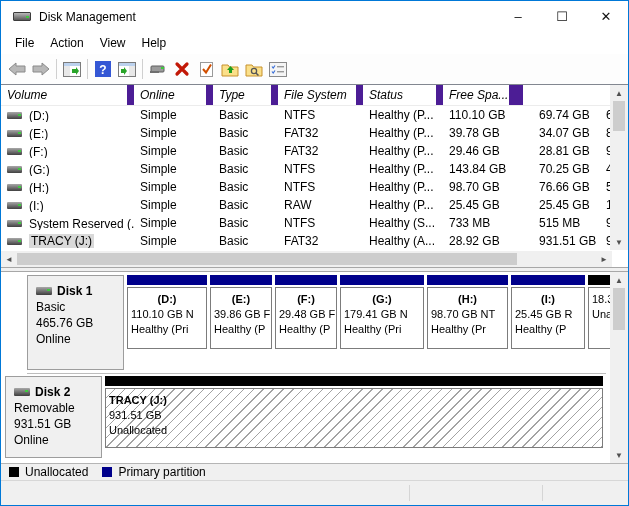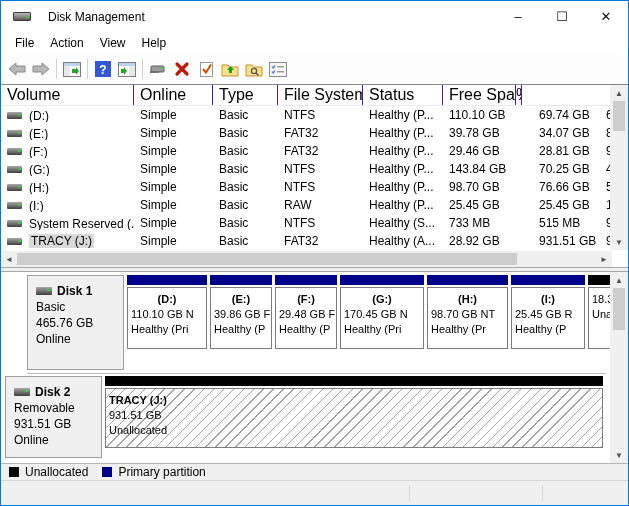--- a/index.html
+++ b/index.html
@@ -6,34 +6,34 @@
   body { font-family:"Liberation Sans", sans-serif; background:#fff; }
   .window {
     width:629px; height:506px; border:1px solid #0078d7; background:#fff;
     display:flex; flex-direction:column; overflow:hidden; font-size:12px; color:#000;
   }
   
   .titlebar { height:31px; display:flex; align-items:center; flex:0 0 31px; background:#fff; }
   .app-icon { width:18px; height:14px; margin:0 8px 0 12px; position:relative; }
   .app-icon .drive { position:absolute; left:0; top:2px; width:18px; height:9px; background:linear-gradient(#b9b9b9,#5a5a5a); border:1px solid #3c3c3c; border-radius:1px; }
   .app-icon .led { position:absolute; right:2px; top:6px; width:3px; height:2px; background:#3ecb3e; }
-  .title-text { font-size:12px; color:#000;margin-left:9px; }
+  .title-text { font-size:12px; color:#000; }
   .win-controls { margin-left:auto; display:flex; height:100%; }
   .win-btn { width:44px; height:100%; display:flex; align-items:center; justify-content:center; font-size:13px; color:#111; }
   
   .menubar { height:22px; flex:0 0 22px; display:flex; align-items:center; background:#fff; padding-left:6px; }
   .menu-item { padding:2px 8px; font-size:12px; }
   
   .toolbar { height:31px; flex:0 0 31px; display:flex; align-items:center; background:#fdfdfd; padding-left:4px; border-bottom:1px solid #828790; }
   .tbtn { width:24px; height:24px; display:flex; align-items:center; justify-content:center; }
   .tsep { width:1px; height:20px; background:#d0d0d0; margin:0 3px; }
   
   .listpane { flex:0 0 182px; display:flex; flex-direction:column; position:relative; background:#fff; }
   .lheader { height:21px; display:flex; border-bottom:1px solid #ececec; }
-  .hcell { display:flex; align-items:center; padding:0 6px; border-right:1px solid #4c1d95; font-size:16px; overflow:hidden; white-space:nowrap; }
+  .hcell { display:flex; align-items:center; padding:0 6px; border-right:7px solid #4c1d95; font-size:12px; overflow:hidden; white-space:nowrap;font-style:italic; }
   .rows { height:144px; display:flex; flex-direction:column; }
   .trow { height:18px; display:flex; align-items:center; }
   .cell { padding:0 6px; overflow:hidden; white-space:nowrap; font-size:12px; }
   .col-volume{width:133px}.col-layout{width:79px}.col-type{width:65px}.col-fs{width:85px}
   .col-status{width:80px}.col-capacity{width:90px}.col-free{width:73px}.col-pct{width:6px;padding:0;}
   .vol-icon { display:inline-block; width:15px; height:7px; background:linear-gradient(#a8a8a8,#404040); border-radius:1px; position:relative; margin-right:7px; vertical-align:middle; }
   .vol-icon::after { content:""; position:absolute; right:1px; top:2px; width:3px; height:2px; background:#3ecb3e; }
   .vtxt { vertical-align:middle; }
   .vtxt.selected { background:#d9d9d9; padding:1px 2px; }
   
@@ -330,21 +330,21 @@
           <div class="pbody">
             <div class="l1">(F:)</div>
             <div>29.48 GB F</div>
             <div>Healthy (P</div>
           </div>
         </div>
         <div class="pblock center-l1" style="width:84px">
           <div class="pbar navy"></div>
           <div class="pbody">
             <div class="l1">(G:)</div>
-            <div>170.45 GB N</div>
+            <div>179.41 GB N</div>
             <div>Healthy (Pri</div>
           </div>
         </div>
         <div class="pblock center-l1" style="width:81px">
           <div class="pbar navy"></div>
           <div class="pbody">
             <div class="l1">(H:)</div>
             <div>98.70 GB NT</div>
             <div>Healthy (Pr</div>
           </div>

